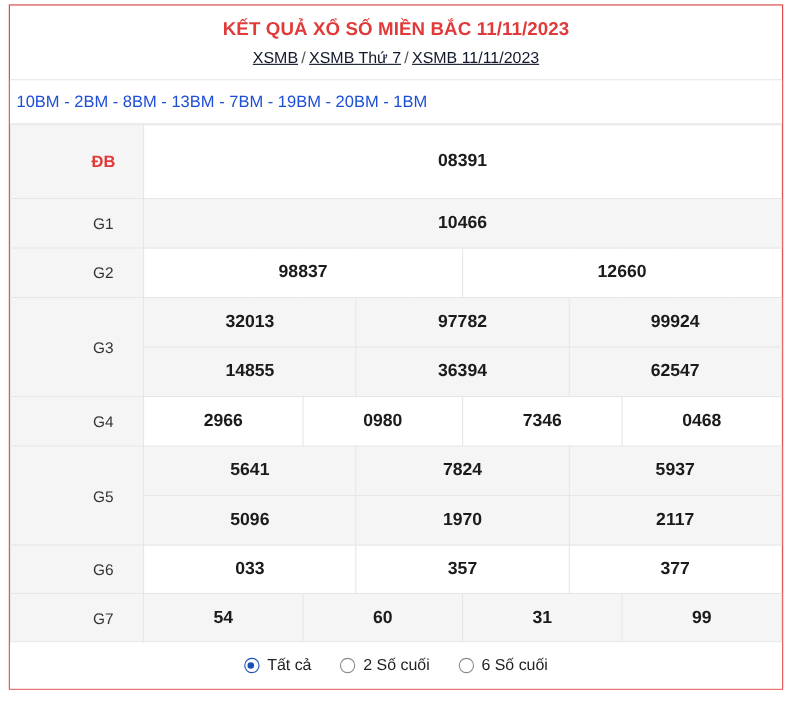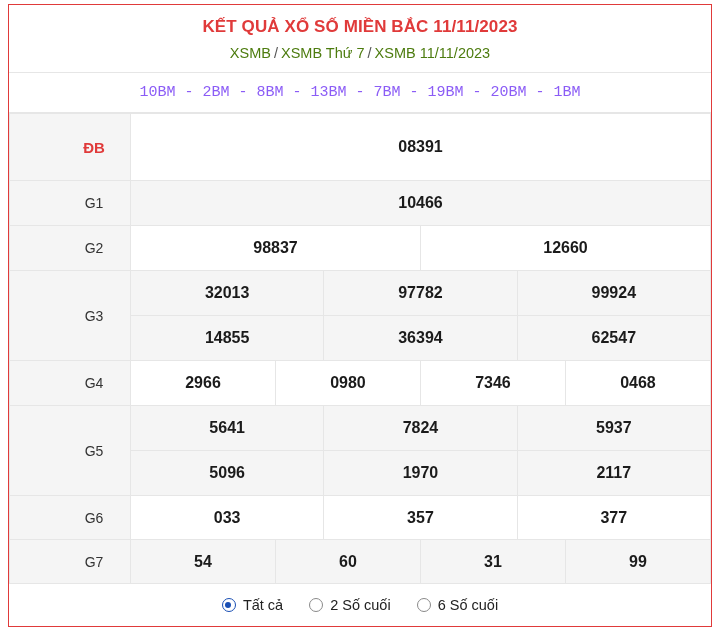--- a/index.html
+++ b/index.html
@@ -39,36 +39,35 @@
     padding: 12px 6px 8px 6px;
     letter-spacing: 0.1px;
   }
   .breadcrumb {
     text-align: center;
     font-size: 14.5px;
     padding-bottom: 11px;
     color: #444;
   }
   .breadcrumb a {
-    color: #4d7c0f;
+    color: #0f172a;
+    text-decoration: underline;
     cursor: pointer;
   }
   .breadcrumb .sep {
     color: #555;
     padding: 0 3px;
   }
   .loto-bar {
     border-top: 1px solid #e6e6e6;
     border-bottom: 1px solid #e6e6e6;
-    text-align: center;
     font-size: 15px;
-    color: #8b5cf6;
+    color: #1d4ed8;
     padding: 11px 6px;
     background: #fff;
-    font-family: Liberation Mono, monospace;
   }
   table.results {
     border-collapse: collapse;
     width: 100%;
     table-layout: fixed;
   }
   table.results td {
     border: 1px solid #e6e6e6;
     text-align: center;
     vertical-align: middle;

